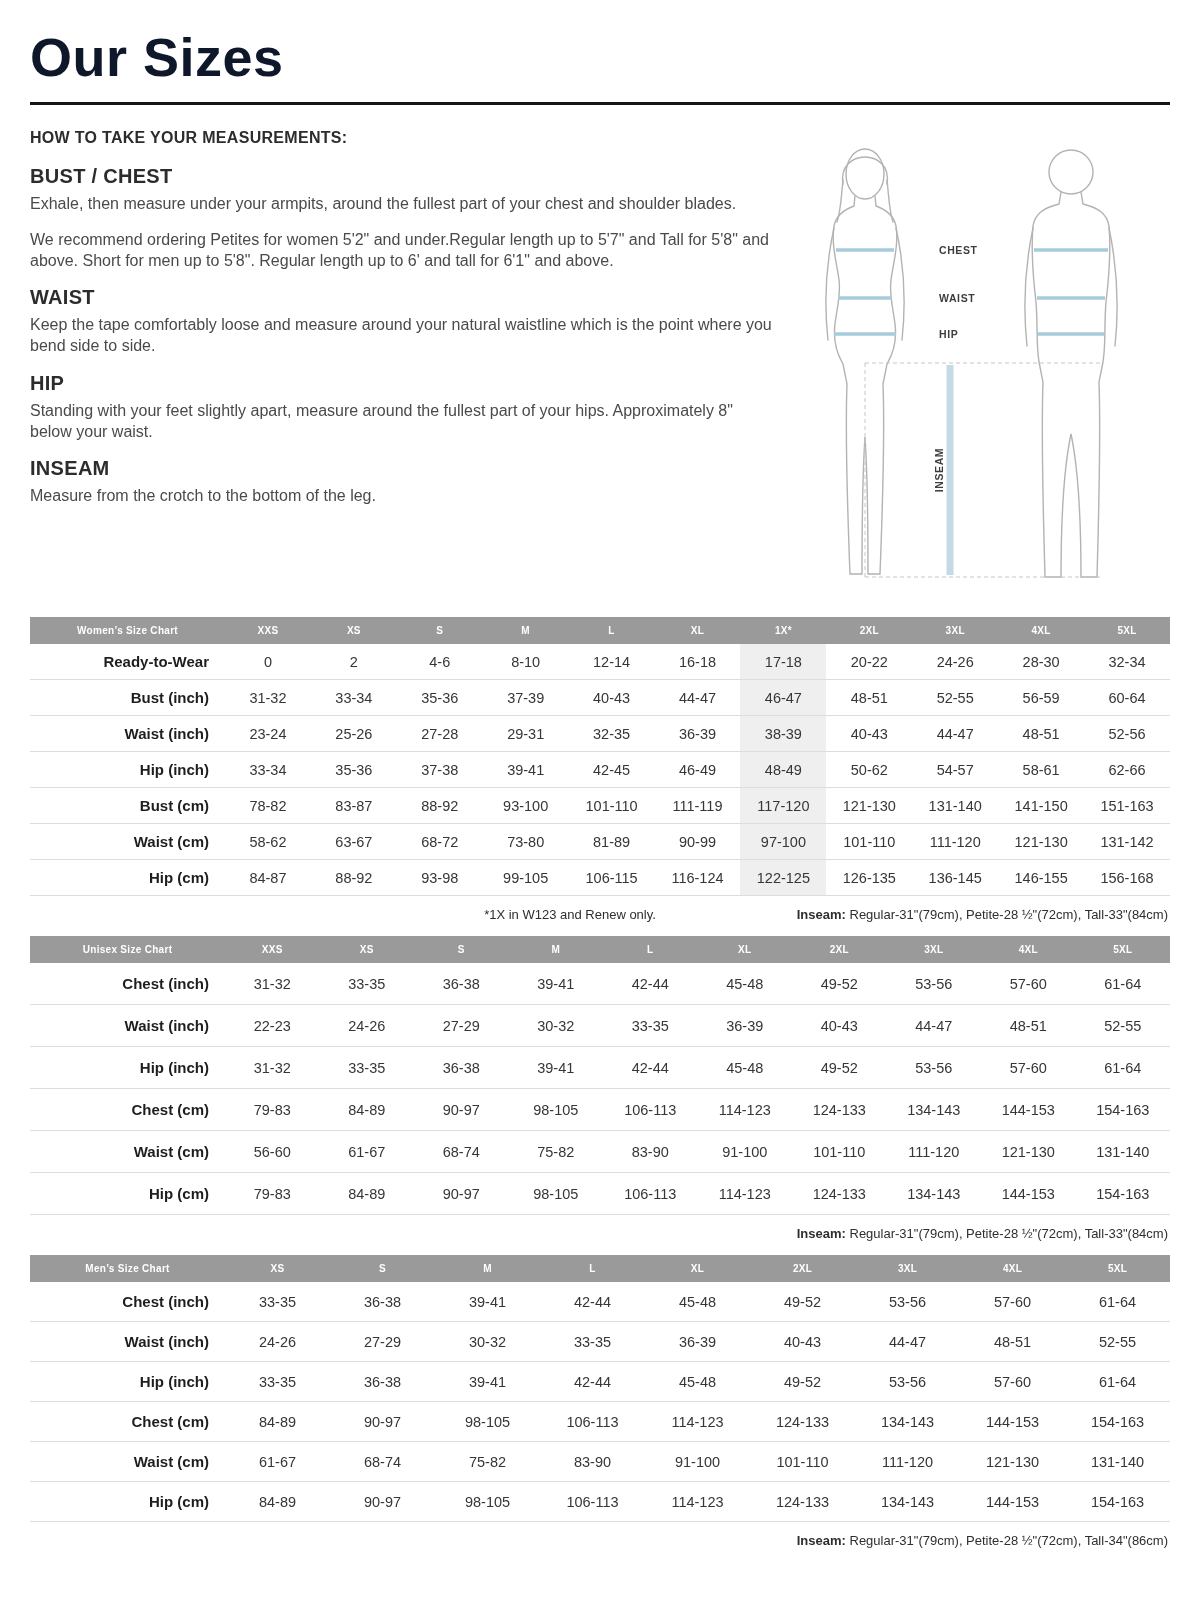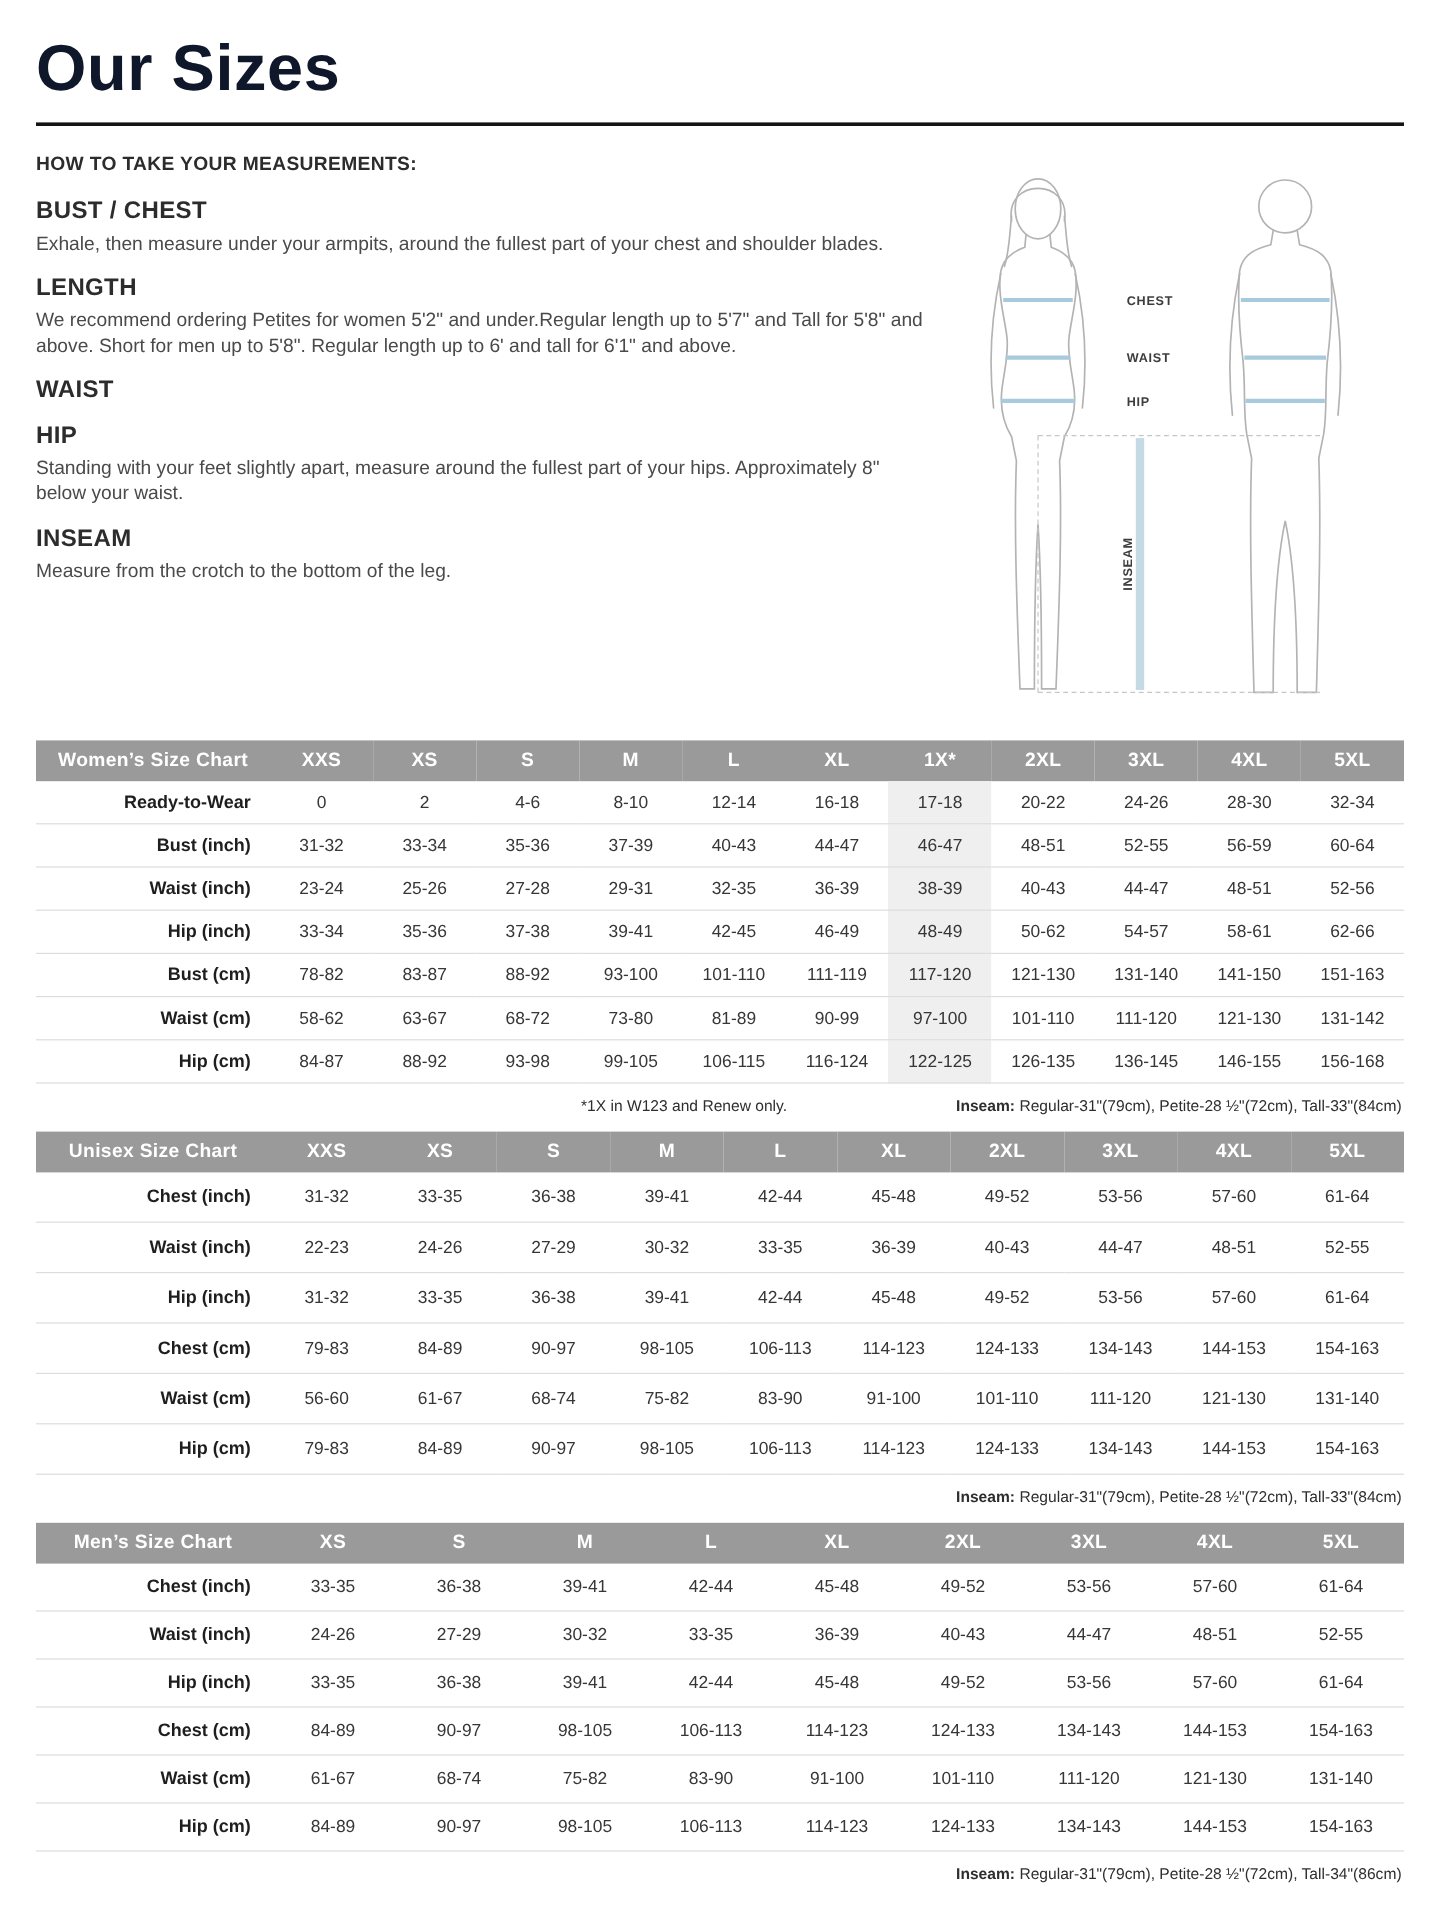--- a/index.html
+++ b/index.html
@@ -19,21 +19,21 @@
 
   .diagram { flex:1; display:flex; justify-content:flex-end; align-items:center; }
   .diagram svg { margin-top:2px; }
   .fig-outline { fill:none; stroke:#b3b3b3; stroke-width:1.4; stroke-linecap:round; }
   .measure { stroke:#a7cbdc; stroke-width:3.5; }
   .inseam-line { stroke:#c4dbe6; stroke-width:7; }
   .dash { stroke:#c6c6c6; stroke-width:1; stroke-dasharray:4 3; fill:none; }
   .diag-label { font-size:10.5px; font-weight:700; fill:#3d3d3d; letter-spacing:.6px; }
 
   table.size-table { width:100%; border-collapse:collapse; table-layout:fixed; }
-  table.size-table thead th { background:#9a9a9a; color:#ffffff; font-size:16px; font-weight:700; text-align:center; padding:8px 3px; letter-spacing:.3px; }
+  table.size-table thead th { background:#9a9a9a; color:#ffffff; font-size:10px; font-weight:700; text-align:center; padding:8px 3px; letter-spacing:.3px; }
   table.size-table tbody tr { border-bottom:1px solid #dddddd; }
   table.size-table tbody th { font-size:15px; font-weight:700; color:#1e1e1e; text-align:right; padding-right:16px; }
   table.size-table tbody td { font-size:14.5px; color:#363636; text-align:center; }
   table.size-table td.hl { background:#efefef; }
   table.t1 tbody th, table.t1 tbody td { padding-top:9px; padding-bottom:9px; }
   table.t2 tbody th, table.t2 tbody td { padding-top:12px; padding-bottom:12px; }
   table.t3 tbody th, table.t3 tbody td { padding-top:11px; padding-bottom:11px; }
 
   .footnote { display:flex; align-items:baseline; font-size:13px; color:#2e2e2e; padding:11px 2px 12px 0; }
   .fn-left { width:55%; text-align:right; }
@@ -51,25 +51,25 @@
 
   <div class="top">
     <div class="instructions">
       <h2>HOW TO TAKE YOUR MEASUREMENTS:</h2>
 
       <div class="section">
         <h3>BUST / CHEST</h3>
         <p>Exhale, then measure under your armpits, around the fullest part of your chest and shoulder blades.</p>
       </div>
       <div class="section">
-        <h3>LENGTH</h3>
         <p>We recommend ordering Petites for women 5'2" and under.Regular length up to 5'7" and Tall for 5'8" and above. Short for men up to 5'8". Regular length up to 6' and tall for 6'1" and above.</p>
       </div>
       <div class="section">
         <h3>WAIST</h3>
+        <p>Keep the tape comfortably loose and measure around your natural waistline which is the point where you bend side to side.</p>
       </div>
       <div class="section">
         <h3>HIP</h3>
         <p>Standing with your feet slightly apart, measure around the fullest part of your hips. Approximately 8" below your waist.</p>
       </div>
       <div class="section">
         <h3>INSEAM</h3>
         <p>Measure from the crotch to the bottom of the leg.</p>
       </div>
     </div>

